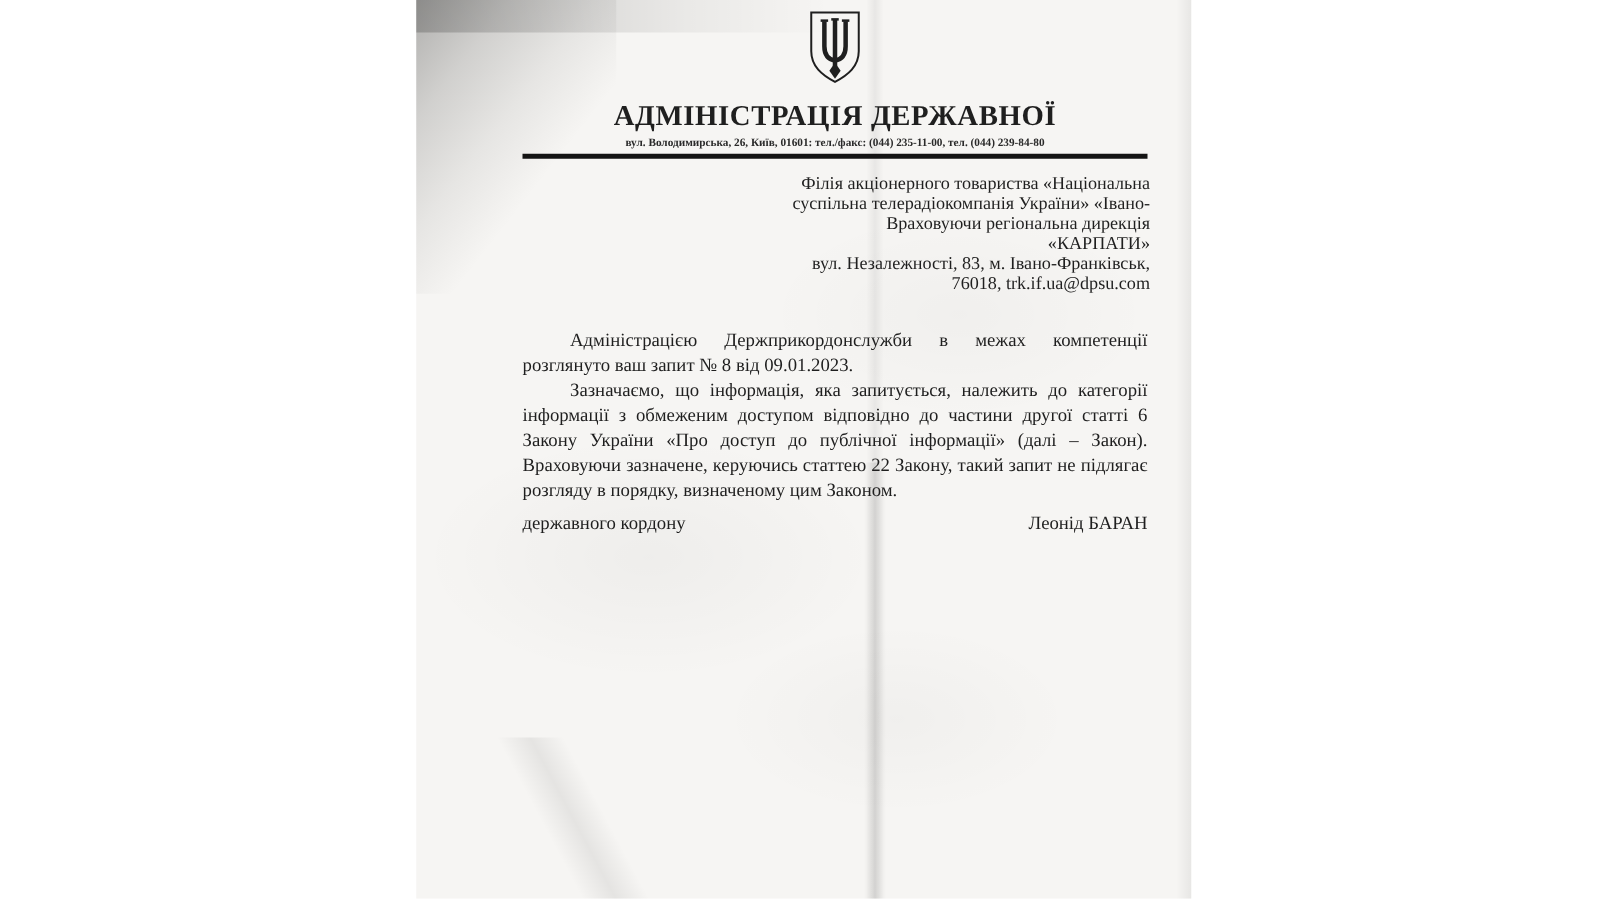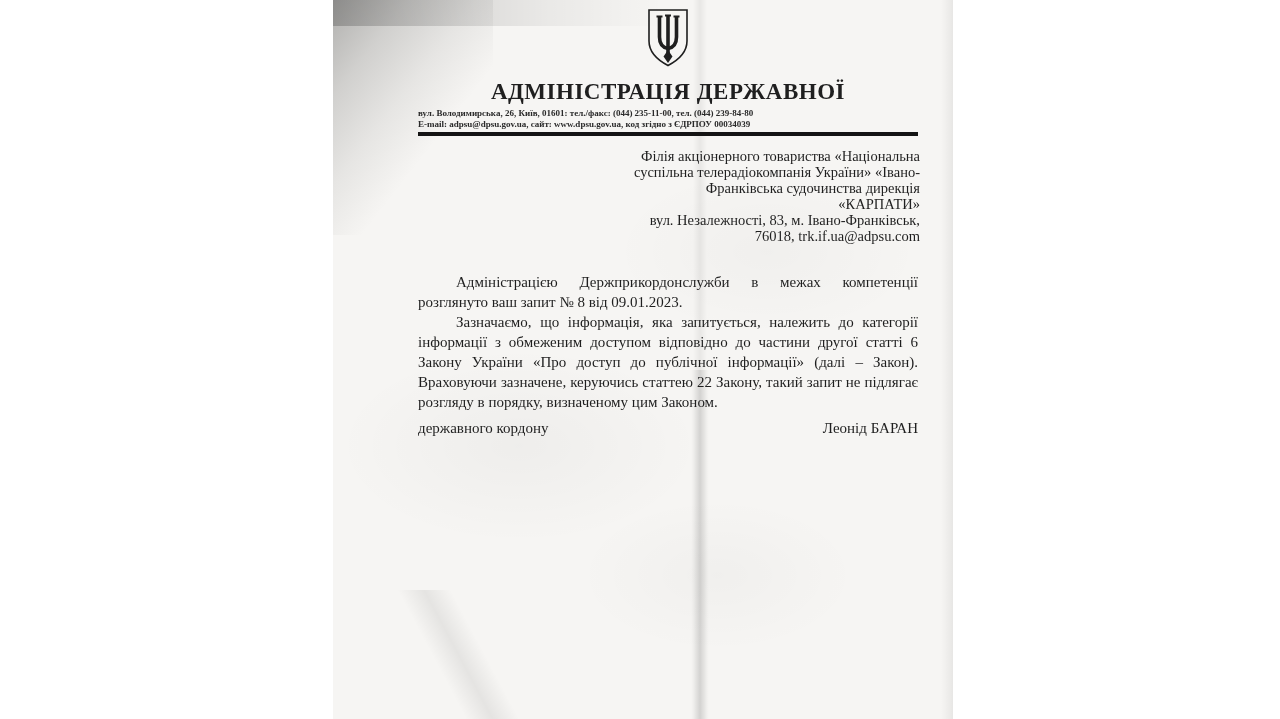--- a/index.html
+++ b/index.html
@@ -76,21 +76,21 @@
   }
   .org-short {
     margin-top: 2px;
     text-align: center;
     font-weight: bold;
     font-size: 18px;
     line-height: 20px;
     white-space: nowrap;
   }
   .addr-line {
-    text-align: left;
+    text-align: center;
     font-size: 9px;
     line-height: 10.5px;
     font-weight: bold;
     color: #2a2a2a;
     white-space: nowrap;
   }
   .addr-line.first { margin-top: 3px; }
   .rule {
     margin-top: 3px;
     height: 4px;
@@ -151,31 +151,30 @@
             <path d="M11.5 8.5 H17.5"></path>
             <path d="M20 7.5 H26"></path>
             <path d="M28.5 8.5 H34.5"></path>
           </g>
           <path d="M23 42 L27.5 48.5 L23 55 L18.5 48.5 Z" fill="#1f1f1f"></path>
         </svg>
       </div>
 
       <div class="org-name">АДМІНІСТРАЦІЯ ДЕРЖАВНОЇ</div>
       <div class="addr-line first">вул. Володимирська, 26, Київ, 01601: тел./факс: (044) 235-11-00, тел. (044) 239-84-80</div>
-      <div class="addr-line">E-mail: adpsu@dpsu.gov.ua, сайт: www.dpsu.gov.ua, код згідно з ЄДРПОУ 00034039</div>
 
       <div class="rule"></div>
 
       <div class="recipient">
         <div>Філія акціонерного товариства «Національна</div>
         <div>суспільна телерадіокомпанія України» «Івано-</div>
-        <div>Франківська судочинства дирекція</div>
+        <div>Враховуючи регіональна дирекція</div>
         <div>«КАРПАТИ»</div>
         <div>вул. Незалежності, 83, м. Івано-Франківськ,</div>
-        <div>76018, trk.if.ua@adpsu.com</div>
+        <div>76018, trk.if.ua@dpsu.com</div>
       </div>
 
       <div class="body-text">
         <p>Адміністрацією Держприкордонслужби в межах компетенції розглянуто ваш запит № 8 від 09.01.2023.</p>
         <p>Зазначаємо, що інформація, яка запитується, належить до категорії інформації з обмеженим доступом відповідно до частини другої статті 6 Закону України «Про доступ до публічної інформації» (далі – Закон). Враховуючи зазначене, керуючись статтею 22 Закону, такий запит не підлягає розгляду в порядку, визначеному цим Законом.</p>
       </div>
 
       <div class="signature">
         <div class="sig-title">
           <div>державного кордону</div>

